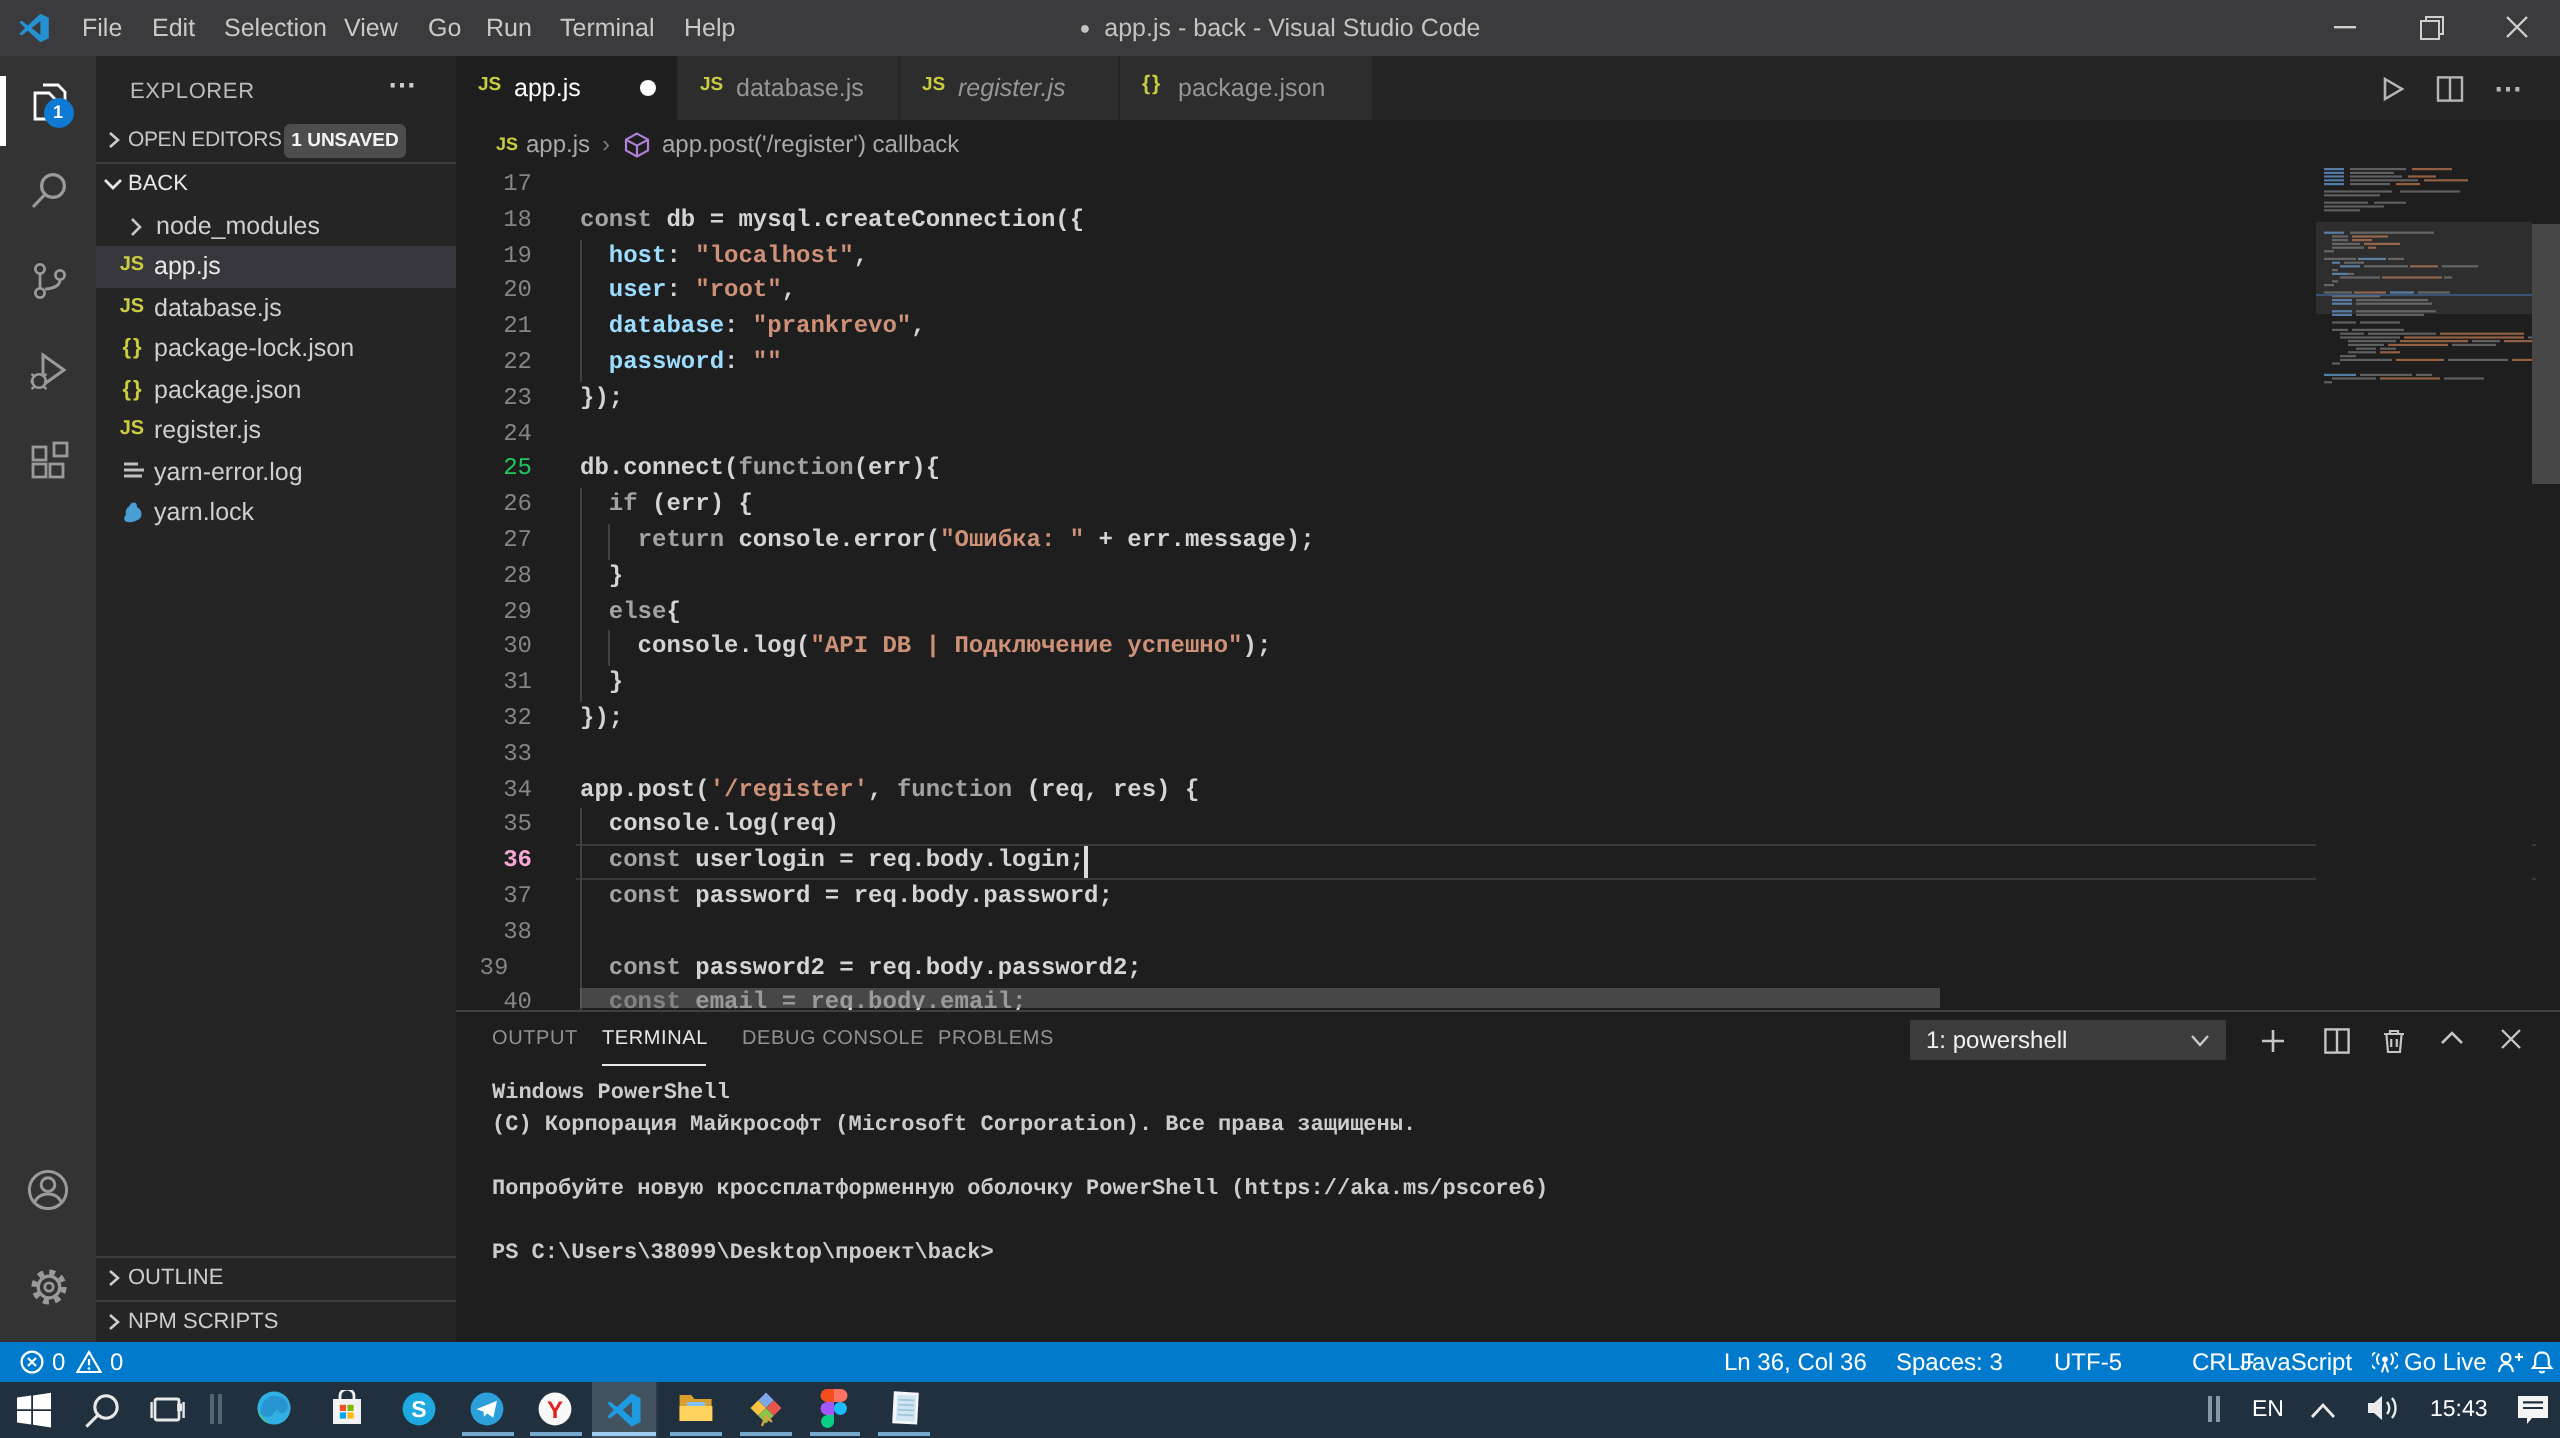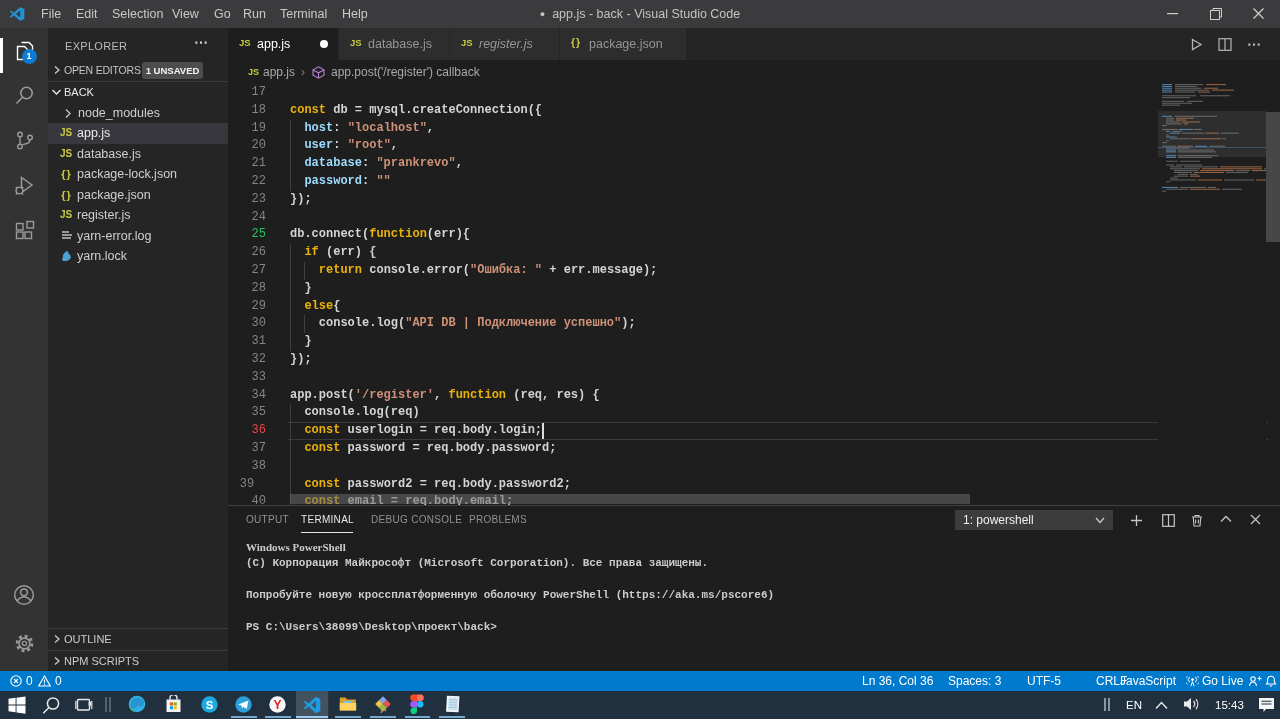--- a/index.html
+++ b/index.html
@@ -25,21 +25,21 @@
 .tab .ji{position:absolute;left:11px;top:9px;font-size:9.5px;font-weight:bold;color:#cbcb41;}
 .tab .tl{position:absolute;left:29px;top:0;height:32px;line-height:32px;font-size:12.5px;color:#969696;}
 
 #crumbs{left:228px;top:60px;width:1052px;height:24px;background:#1e1e1e;color:#a9a9a9;font-size:12px;line-height:24px;}
 
 #editor{left:228px;top:84px;width:1052px;height:421px;background:#1e1e1e;overflow:hidden;}
 .cl{position:absolute;left:0;width:1052px;height:17.8px;line-height:17.8px;
   font-family:"Liberation Mono",monospace;font-size:12px;font-weight:bold;white-space:pre;color:#d4d4d4;}
 .ln{position:absolute;left:0;top:0;width:38px;text-align:right;color:#858585;font-weight:normal;}
 .ct{position:absolute;left:62px;top:0;}
-.k{color:#eab308;}.s{color:#ce9178;}.p{color:#9cdcfe;}
+.k{color:#a3a3a3;}.s{color:#ce9178;}.p{color:#9cdcfe;}
 .ig{position:absolute;width:1px;background:#404040;}
 
 #panel{left:228px;top:505px;width:1052px;height:166px;background:#1e1e1e;border-top:1px solid #3f3f3f;}
 .ptab{position:absolute;top:0;height:27px;line-height:27px;font-size:10px;letter-spacing:.3px;color:#919191;}
 .tline{position:absolute;font-family:"Liberation Mono",monospace;font-size:11px;font-weight:bold;color:#cccccc;white-space:pre;left:18px;}
 
 #statusbar{left:0;top:671px;width:1280px;height:20px;background:#007acc;color:#ffffff;font-size:12px;}
 .sbi{position:absolute;top:0;height:20px;line-height:20px;white-space:nowrap;}
 
 #taskbar{left:0;top:691px;width:1280px;height:28px;background:#21303f;}
@@ -240,21 +240,21 @@
 <div class="cl" style="top:160.2px;"><span class="ln" style="color:#858585;">26</span><span class="ct">  <span class="k">if</span> (err) {</span></div>
 <div class="cl" style="top:178.0px;"><span class="ln" style="color:#858585;">27</span><span class="ct">    <span class="k">return</span> console.error(<span class="s">"Ошибка: "</span> + err.message);</span></div>
 <div class="cl" style="top:195.8px;"><span class="ln" style="color:#858585;">28</span><span class="ct">  }</span></div>
 <div class="cl" style="top:213.6px;"><span class="ln" style="color:#858585;">29</span><span class="ct">  <span class="k">else</span>{</span></div>
 <div class="cl" style="top:231.4px;"><span class="ln" style="color:#858585;">30</span><span class="ct">    console.log(<span class="s">"API DB | Подключение успешно"</span>);</span></div>
 <div class="cl" style="top:249.2px;"><span class="ln" style="color:#858585;">31</span><span class="ct">  }</span></div>
 <div class="cl" style="top:267.0px;"><span class="ln" style="color:#858585;">32</span><span class="ct">});</span></div>
 <div class="cl" style="top:284.8px;"><span class="ln" style="color:#858585;">33</span><span class="ct"></span></div>
 <div class="cl" style="top:302.6px;"><span class="ln" style="color:#858585;">34</span><span class="ct">app.post(<span class="s">'/register'</span>, <span class="k">function</span> (req, res) {</span></div>
 <div class="cl" style="top:320.4px;"><span class="ln" style="color:#858585;">35</span><span class="ct">  console.log(req)</span></div>
-<div class="cl" style="top:338.2px;"><span class="ln" style="color:#ef4444;">36</span><span class="ct">  <span class="k">const</span> userlogin = req.body.login;</span></div>
+<div class="cl" style="top:338.2px;"><span class="ln" style="color:#f9a8d4;font-weight:bold;">36</span><span class="ct">  <span class="k">const</span> userlogin = req.body.login;</span></div>
 <div class="cl" style="top:356.0px;"><span class="ln" style="color:#858585;">37</span><span class="ct">  <span class="k">const</span> password = req.body.password;</span></div>
 <div class="cl" style="top:373.8px;"><span class="ln" style="color:#858585;">38</span><span class="ct"></span></div>
 <div class="cl" style="top:391.6px;"><span class="ln" style="color:#858585;text-align:center;">39</span><span class="ct">  <span class="k">const</span> password2 = req.body.password2;</span></div>
 <div class="cl" style="top:409.4px;"><span class="ln" style="color:#858585;">40</span><span class="ct">  <span class="k">const</span> email = req.body.email;</span></div>
 <div class="ig" style="left:62px;top:35.6px;height:71.2px;"></div>
 <div class="ig" style="left:62px;top:160.2px;height:106.8px;"></div>
 <div class="ig" style="left:76px;top:178.0px;height:17.8px;"></div>
 <div class="ig" style="left:76px;top:231.4px;height:17.8px;"></div>
 <div class="ig" style="left:62px;top:320.4px;height:106.8px;"></div>
 <div class="abs" style="left:314px;top:339px;width:1.6px;height:16px;background:#dcdcdc;"></div>
@@ -383,21 +383,21 @@
         <g fill="none" stroke="#c5c5c5" stroke-width="1.1">
           <path d="M1 3 h10 M2.2 3 l0.8 9 h6 l0.8 -9 M4 3 V1.5 h4 V3 M4.6 5.5 v4 M7.4 5.5 v4"></path>
         </g>
       </svg>
 <svg class="abs" style="left:992px;top:9px" width="12" height="8" viewBox="0 0 12 8">
         <path d="M1 6.5 L6 1.5 L11 6.5" stroke="#c5c5c5" stroke-width="1.3" fill="none"></path>
       </svg>
 <svg class="abs" style="left:1022px;top:8px" width="11" height="11" viewBox="0 0 11 11">
         <path d="M1 1 L10 10 M10 1 L1 10" stroke="#c5c5c5" stroke-width="1.2"></path>
       </svg>
-<div class="tline" style="top:35px;font-family:Liberation Serif, serif;">Windows PowerShell</div>
+<div class="tline" style="top:35px;">Windows PowerShell</div>
 <div class="tline" style="top:51px;">(C) Корпорация Майкрософт (Microsoft Corporation). Все права защищены.</div>
 <div class="tline" style="top:83px;">Попробуйте новую кроссплатформенную оболочку PowerShell (https://aka.ms/pscore6)</div>
 <div class="tline" style="top:115px;">PS C:\Users\38099\Desktop\проект\back&gt;</div>
 </div>
 <div class="abs" id="statusbar">
 <svg class="abs" style="left:10px;top:4px" width="12" height="12" viewBox="0 0 12 12">
         <g fill="none" stroke="#ffffff" stroke-width="1.1">
           <circle cx="6" cy="6" r="5.2"></circle>
           <path d="M4 4 l4 4 M8 4 l-4 4"></path>
         </g>

